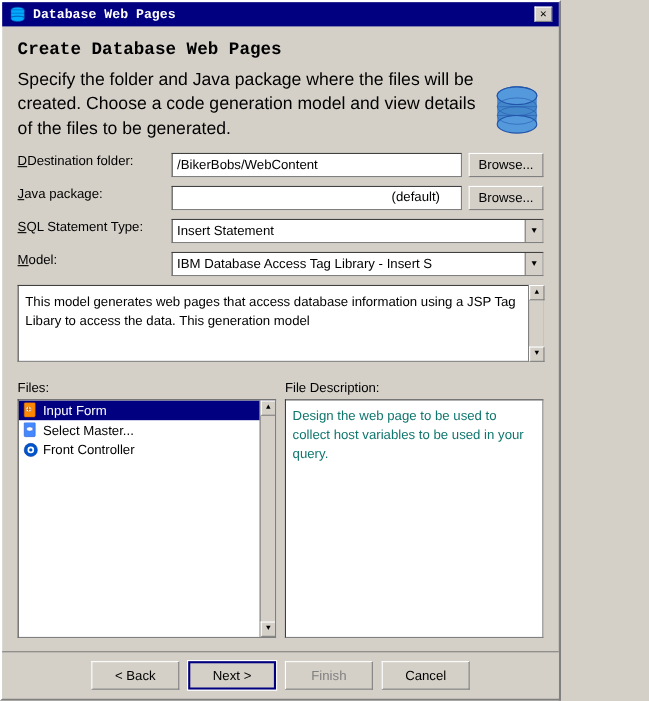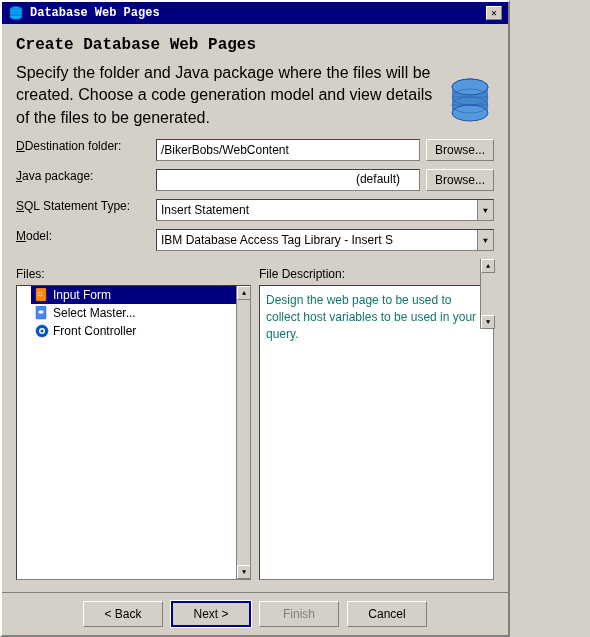--- a/index.html
+++ b/index.html
@@ -166,21 +166,20 @@
     }
 
     .file-item {
       display: flex;
       align-items: flex-end;
       padding: 2px 4px;
       font-size: 12px;
       font-family: Arial, sans-serif;
       cursor: pointer;
       gap: 4px;
-      margin-left: 14px;
     }
 
     .file-item.selected {
       background: #000080;
       color: white;
     }
 
     .description-panel {
       flex: 1;
       display: flex;
@@ -392,20 +391,23 @@
       <span class="form-label">
         <span style="text-decoration:underline">M</span><span>odel:</span>
       </span>
       <div class="select-wrapper">
         <span class="select-text">IBM Database Access Tag Library - Insert S</span>
         <div class="select-btn">▼</div>
       </div>
     </div>
 
     <div style="position:relative;margin-bottom:8px;">
+      <div class="description-box">
+        <span>This model generates web pages that access database information using a JSP Tag Libary to access the data. This generation model</span>
+      </div>
       <div style="position:absolute;right:0;top:0;width:14px;height:70px;background:#d4d0c8;border-left:1px solid #808080;">
         <div class="list-scroll-up">▲</div>
         <div style="flex:1;"></div>
         <div class="list-scroll-down">▼</div>
       </div>
     </div>
 
     <div class="files-section">
 
       <div class="files-panel">

